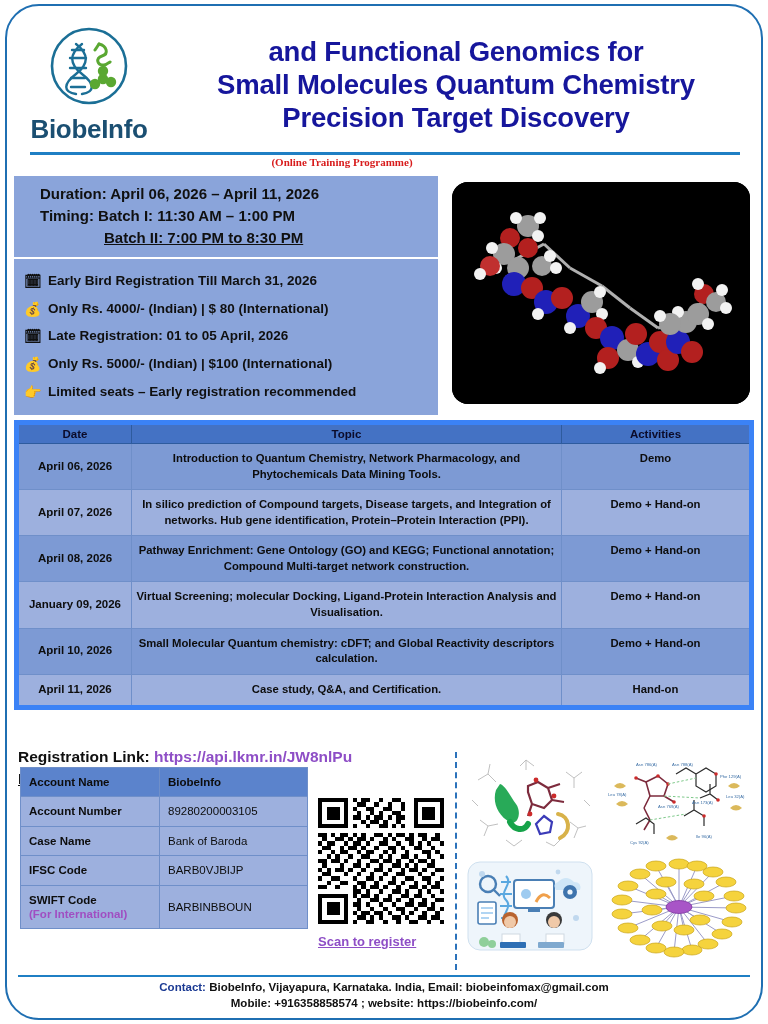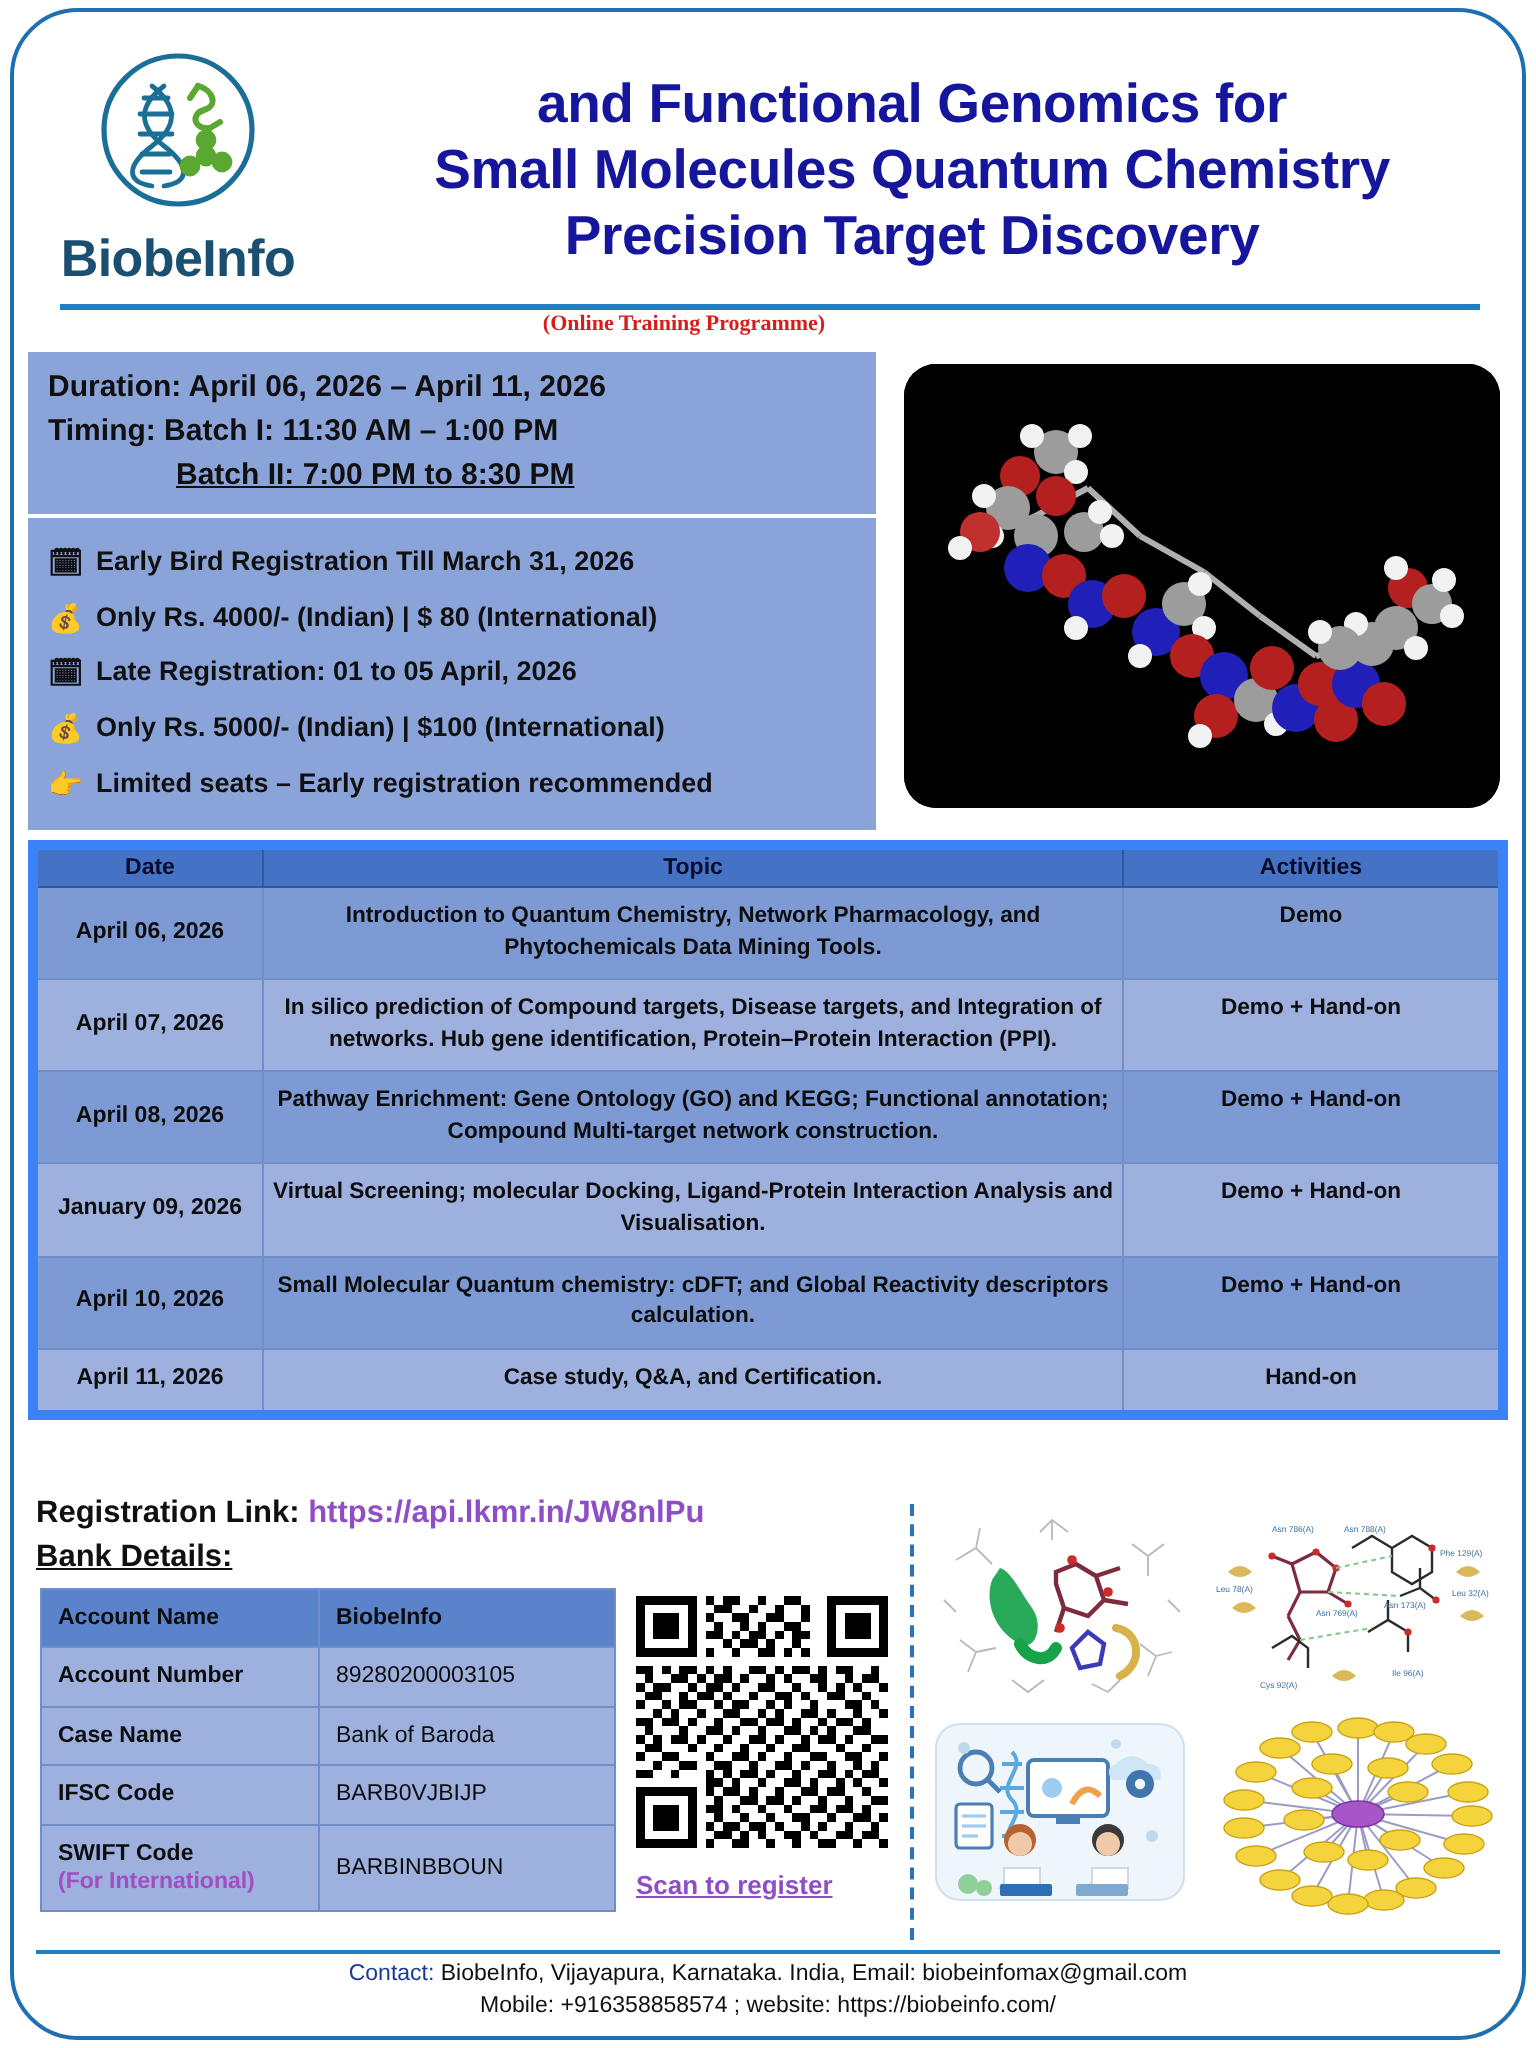--- a/index.html
+++ b/index.html
@@ -91,21 +91,21 @@
   }
 
   
   .info-panel {
     position: absolute;
     left: 14px; top: 176px;
     width: 424px;
   }
   .duration-box {
     background: #8aa4da;
-    padding: 7px 10px 9px 10px;
+    padding: 7px 10px 9px 26px;
     border-bottom: 2px solid #ffffff;
   }
   .dur-line {
     font-size: 15px;
     font-weight: bold;
     color: #101010;
     line-height: 1.45;
     white-space: nowrap;
   }
   .dur-line.indent { padding-left: 64px; text-decoration: underline; }
@@ -190,21 +190,21 @@
   .bank-heading {
     position: absolute;
     left: 18px; top: 770px;
     font-size: 15.5px;
     font-weight: bold;
     color: #101010;
     text-decoration: underline;
   }
   .bank-table {
     position: absolute;
-    left: 20px; top: 794px;
+    left: 20px; top: 767px;
     width: 288px;
     border-collapse: collapse;
     table-layout: fixed;
   }
   .bank-table td {
     border: 1px solid #6f8fc9;
     font-size: 11.5px;
     padding: 7px 8px;
     color: #0d0d0d;
     font-family: "Liberation Sans", sans-serif;
@@ -252,21 +252,21 @@
   
   .footer {
     position: absolute;
     left: 0; top: 980px;
     width: 768px;
     text-align: center;
     line-height: 1.35;
   }
   .footer-line {
     font-size: 11.5px;
-    font-weight: normal;
+    font-weight: bold;
     color: #101010;
     font-family: "Liberation Sans", sans-serif;
   }
   .footer-line .lead { color: #1b3a93; }
   .footer-rule {
     position: absolute;
     left: 18px; top: 975px;
     width: 732px;
     height: 2px;
     background: #1f7fc4;

